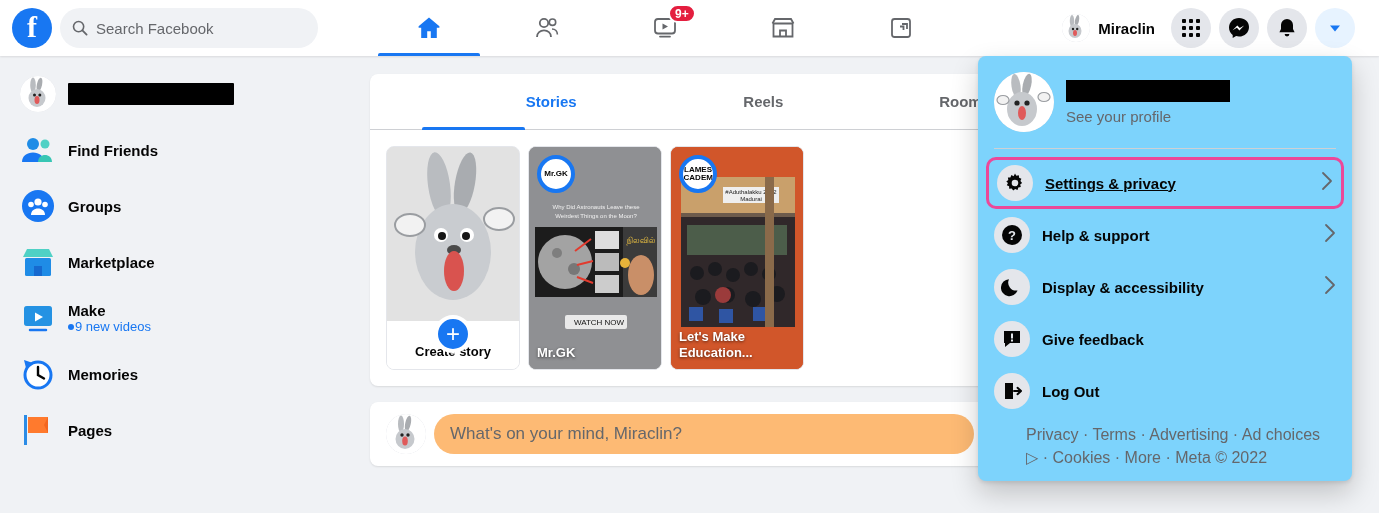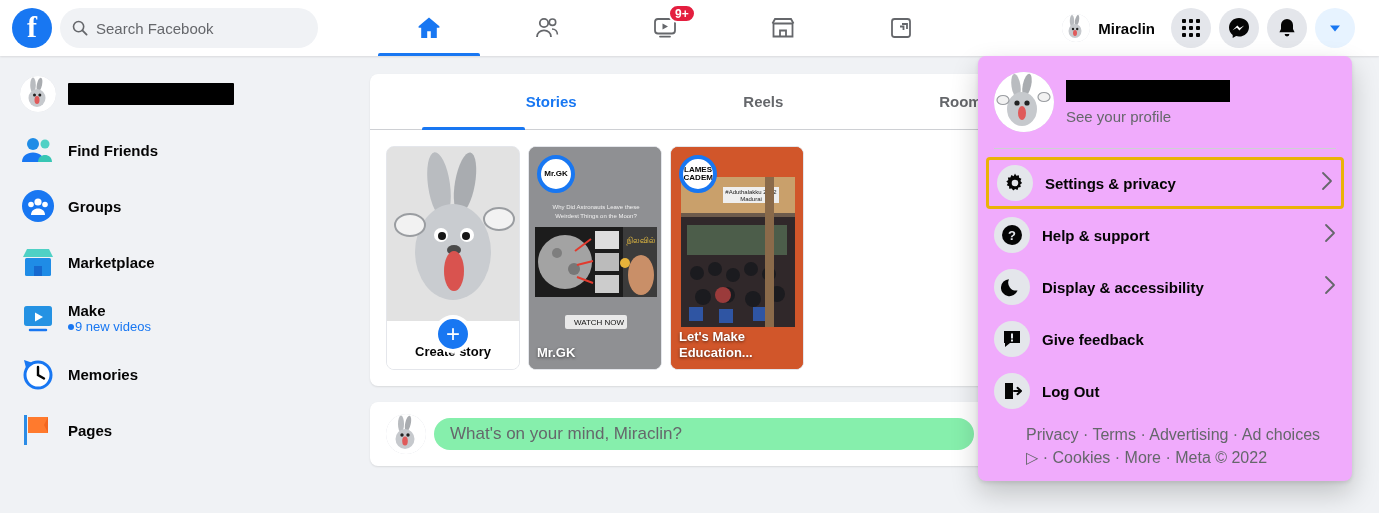--- a/index.html
+++ b/index.html
@@ -129,41 +129,41 @@
     font-size: 13px; font-weight: bold; color: #050505; background: #fff;
   }
   .story-ring {
     position: absolute; left: 8px; top: 8px; width: 38px; height: 38px;
     border-radius: 50%; border: 4px solid #1877f2; background: #fff;
     display: flex; align-items: center; justify-content: center;
     font-size: 8px; font-weight: bold; text-align: center; line-height: 1; overflow: hidden; z-index: 3;
   }
   .composer { margin-top: 16px; padding: 12px 16px; display: flex; align-items: center; gap: 8px; }
   .composer-input {
-    flex: 1; height: 32px; border-radius: 20px; background: #86efac;
+    flex: 1; height: 40px; border-radius: 20px; background: #fdba74;
     display: flex; align-items: center; padding: 0 16px;
     color: #65676b; font-size: 17px; cursor: pointer;
   }
 
   
   .dropdown {
     position: absolute; left: 978px; top: 56px; width: 374px;
-    background: #f0abfc; border-radius: 8px;
+    background: #7dd3fc; border-radius: 8px;
     box-shadow: 0 12px 28px rgba(0,0,0,0.2), 0 2px 4px rgba(0,0,0,0.1);
     padding: 8px; z-index: 50;
   }
   .dd-profile { display: flex; align-items: center; gap: 12px; padding: 8px 8px 12px; cursor: pointer; }
   .dd-name-redact { background: #000; width: 164px; height: 22px; }
   .dd-sub { font-size: 15px; color: #65676b; margin-top: 6px; }
   .dd-sep { height: 1px; background: #ced0d4; margin: 4px 8px 8px; }
   .dd-item {
     display: flex; align-items: center; gap: 12px;
     height: 52px; padding: 0 8px; border-radius: 8px; cursor: pointer; position: relative;
   }
-  .dd-item.highlighted { border: 3px solid #eab308; border-radius: 4px; }
+  .dd-item.highlighted { border: 3px solid #ec4899; border-radius: 10px; text-decoration: underline; }
   .dd-ico {
     width: 36px; height: 36px; border-radius: 50%; background: #e4e6eb; flex: none;
     display: flex; align-items: center; justify-content: center;
   }
   .dd-label { font-size: 15px; font-weight: bold; flex: 1; }
   .dd-chev { color: #65676b; }
   .dd-footer {
     font-size: 16px; color: #65676b; line-height: 1.45;
     padding: 6px 8px 4px;
     margin-left: 32px;

